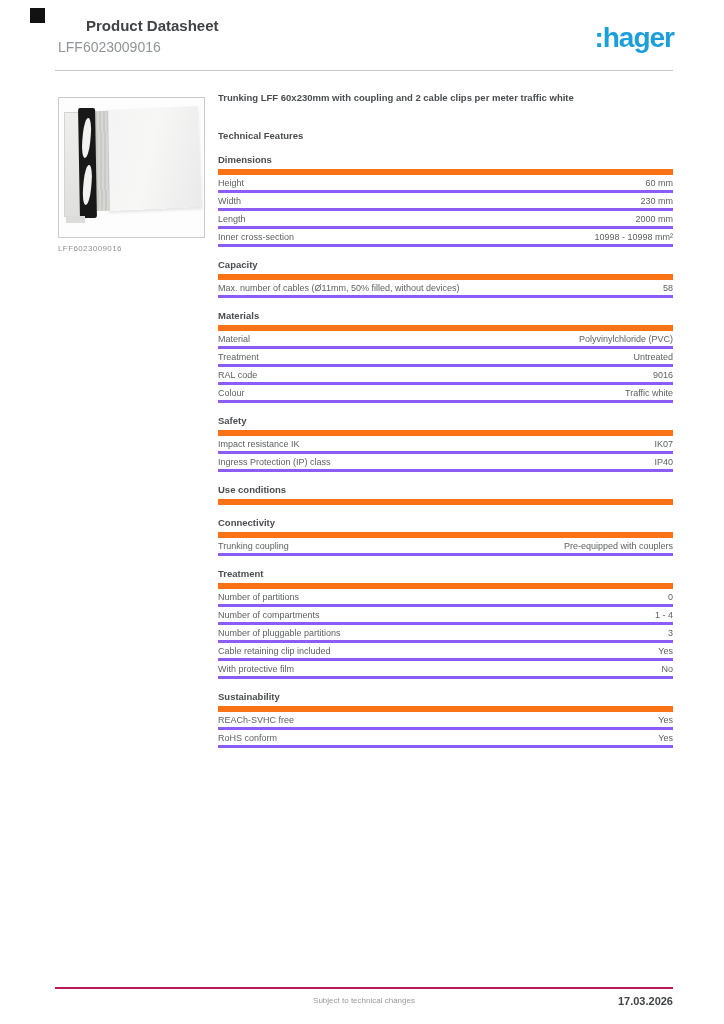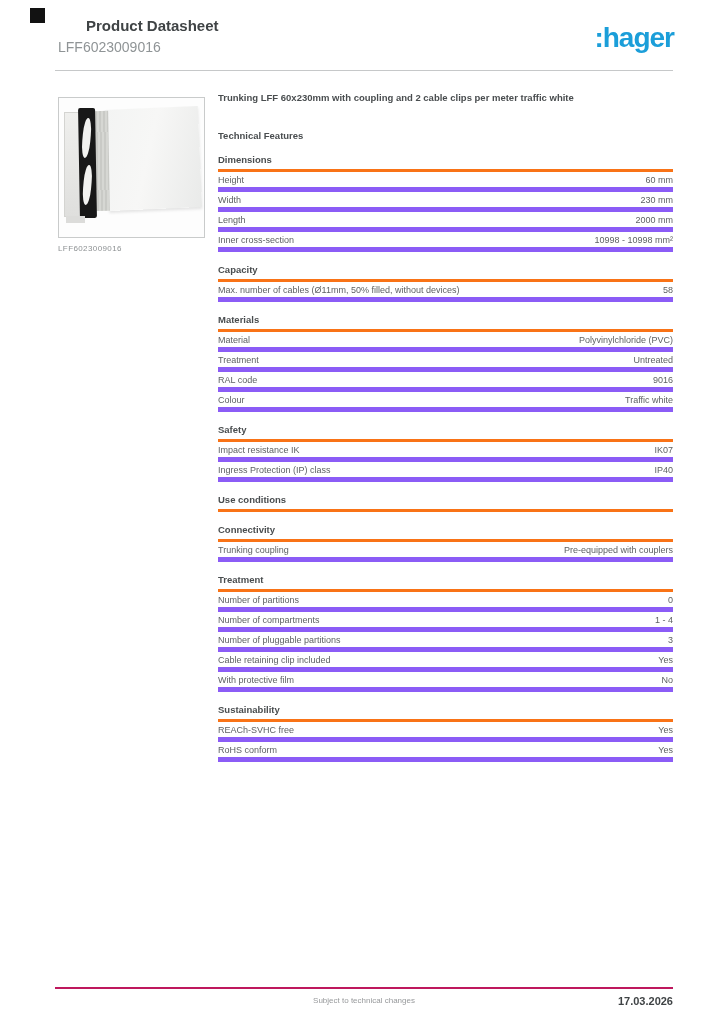--- a/index.html
+++ b/index.html
@@ -51,27 +51,27 @@
   .pi-foot { position: absolute; left: 5%; bottom: 10%; width: 13%; height: 5%; background: #dcdcda; }
   .fig-caption { position: absolute; left: 58px; top: 244px; font-size: 8px; color: #8d9193; letter-spacing: 0.4px; }
 
   
   .content { position: absolute; left: 218px; top: 92px; width: 455px; }
   .content-title { font-size: 9.5px; font-weight: bold; color: #494d4f; line-height: 12px; }
   .tech-heading  { font-size: 9.5px; font-weight: bold; color: #494d4f; line-height: 12px; margin-top: 26px; }
   .section { margin-top: 12px; }
   .section-title {
     font-size: 9.5px; font-weight: bold; color: #494d4f; line-height: 12px;
-    padding-bottom: 3px; border-bottom: 3px solid #f97316;
+    padding-bottom: 3px; border-bottom: 6px solid #f97316;
   }
   .row {
     display: flex; justify-content: space-between; align-items: center;
     height: 14px; padding-top: 1px;
     font-size: 9px; color: #5d6163;
-    border-bottom: 5px solid #8b5cf6;
+    border-bottom: 3px solid #8b5cf6;
   }
   .row .label { text-align: left; padding-right: 8px; }
   .row .value { text-align: center; white-space: nowrap; }
 
   
   .footer { position: absolute; left: 55px; top: 987px; width: 618px; height: 26px; border-top: 2px solid #be185d; }
   .footer-note { position: absolute; left: 0; right: 0; top: 7px; text-align: center; font-size: 8px; color: #97999b; }
   .footer-date { position: absolute; right: 0; top: 6px; font-size: 11px; font-weight: bold; color: #3f4345; }
 </style>
 </head>

